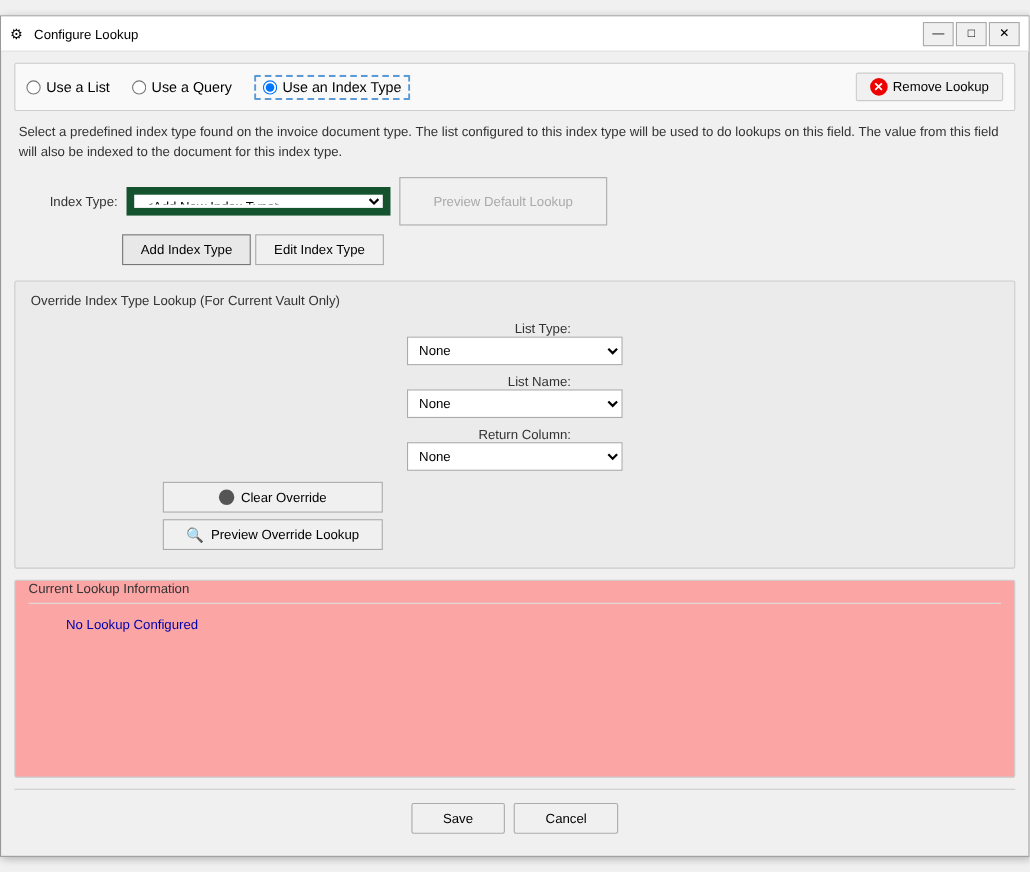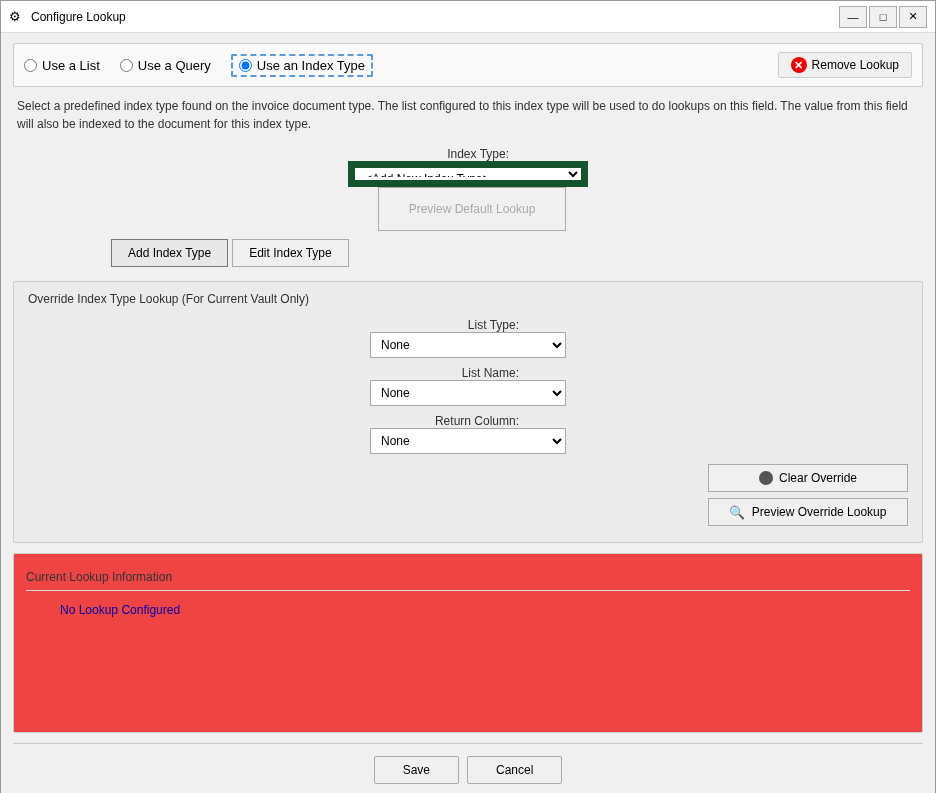--- a/index.html
+++ b/index.html
@@ -117,21 +117,20 @@
       margin-bottom: 14px;
       padding: 0 4px;
     }
 
     
     .index-type-row {
       display: flex;
       align-items: center;
       margin-bottom: 8px;
       padding: 0 4px;
-      flex-direction: column;
     }
     .field-label {
       width: 90px;
       font-size: 12px;
       color: #333;
       text-align: right;
       margin-right: 8px;
     }
     .dropdown-select {
       width: 240px;
@@ -208,21 +207,20 @@
       font-size: 12px;
       height: 26px;
       appearance: auto;
     }
     .override-buttons {
       display: flex;
       flex-direction: column;
       gap: 6px;
       padding-left: 120px;
       margin-top: 10px;
-      align-items: flex-end;
     }
     .override-btn {
       display: flex;
       align-items: center;
       justify-content: center;
       gap: 6px;
       width: 200px;
       padding: 5px 12px;
       border: 1px solid #aaa;
       background: #f0f0f0;
@@ -238,23 +236,23 @@
       display: inline-block;
     }
     .search-icon-sm {
       font-size: 13px;
       color: #555;
     }
 
     
     .lookup-info-section {
       border: 1px solid #ccc;
-      background: #ef4444;
-      border-radius: 2px;
-      padding: 16px 12px;
+      background: #fca5a5;
+      border-radius: 2px;
+      padding: 0 12px;
       min-height: 180px;
     }
     .lookup-info-title {
       font-size: 12px;
       color: #333;
       border-bottom: 1px solid #ddd;
       padding-bottom: 6px;
       margin-bottom: 8px;
     }
     .no-lookup-text {

